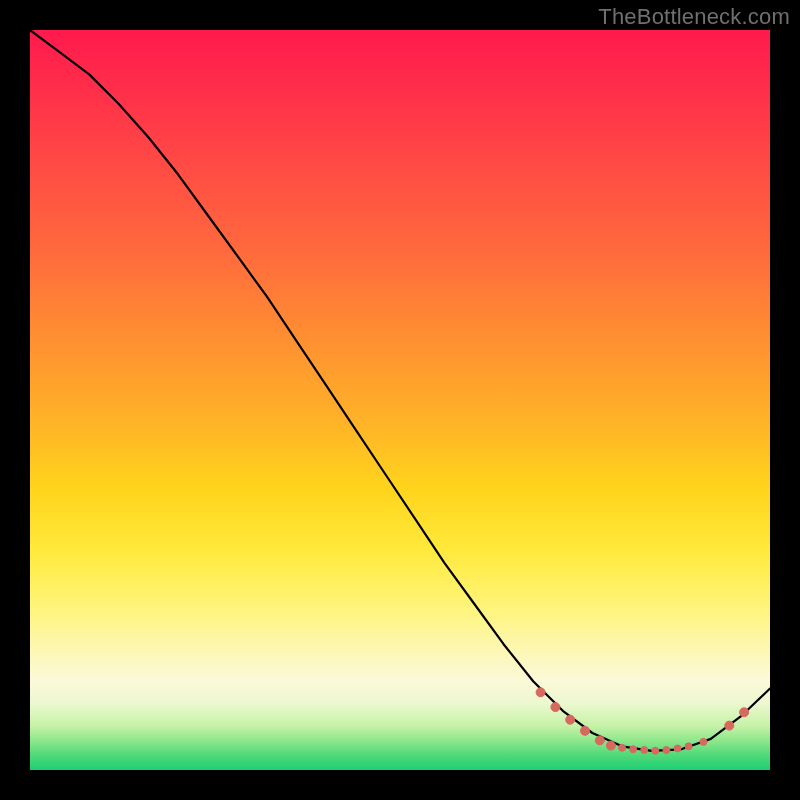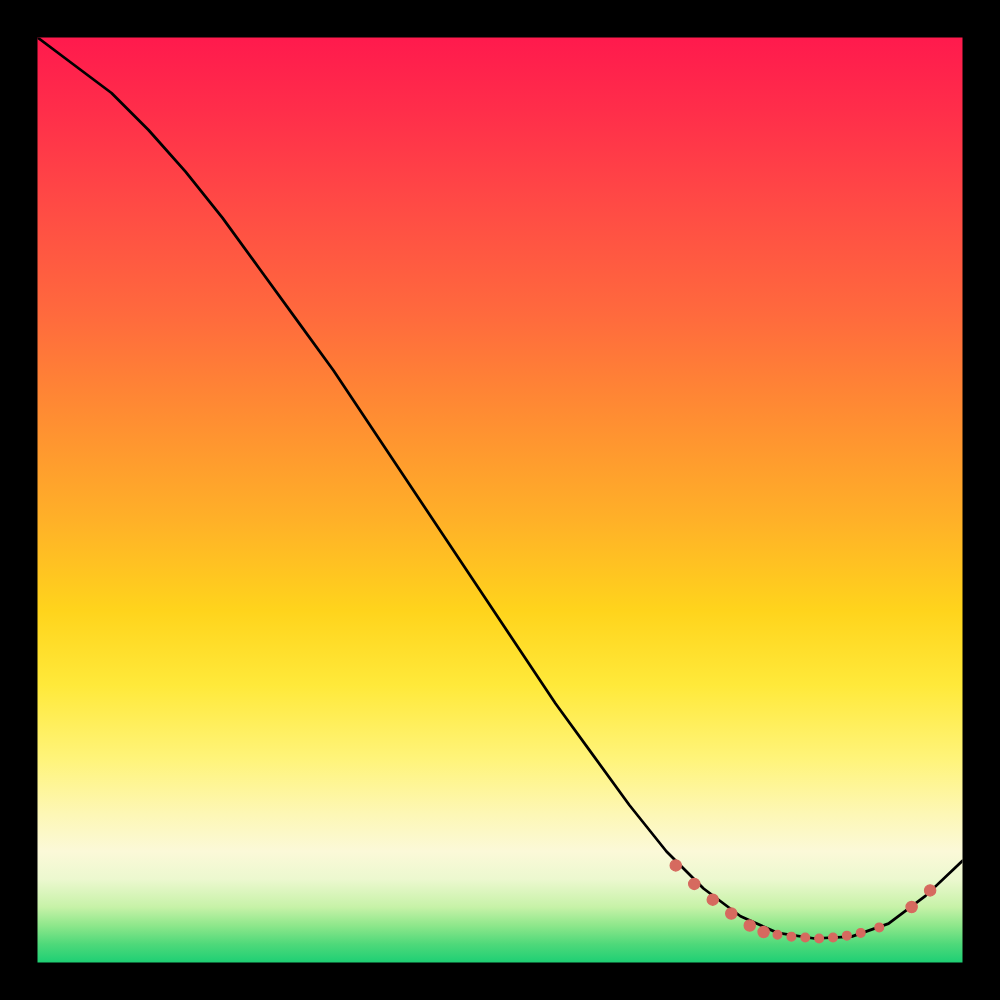--- a/index.html
+++ b/index.html
@@ -75,20 +75,21 @@
   }
   .marker {
     fill: #d66a5f;
     stroke: #d66a5f;
   }
 </style>
 </head>
 <body>
 
 <div class="stage">
+  <div class="watermark">TheBottleneck.com</div>
 
   <div class="plot"></div>
 
   <svg class="overlay" viewBox="0 0 740 740" preserveAspectRatio="none">
     <path id="curve-path" class="curve" d="M0.0 0.0 L29.6 22.2 L59.2 44.4 L88.8 74.0 L118.4 107.3 L148.0 144.3 L177.6 185.0 L207.2 225.7 L236.8 266.4 L266.4 310.8 L296.0 355.2 L325.6 399.6 L355.2 444.0 L384.8 488.4 L414.4 532.8 L444.0 573.5 L473.6 614.2 L503.2 651.2 L532.8 680.8 L562.4 703.0 L592.0 716.3 L621.6 720.8 L651.2 719.3 L680.8 708.9 L710.4 686.7 L740.0 658.6"></path>
     <g id="markers-group">
         <circle cx="510.6" cy="662.3" r="4.5" class="marker"></circle>
         <circle cx="525.4" cy="677.1" r="4.5" class="marker"></circle>
         <circle cx="540.2" cy="689.7" r="4.5" class="marker"></circle>
         <circle cx="555.0" cy="700.8" r="4.5" class="marker"></circle>

